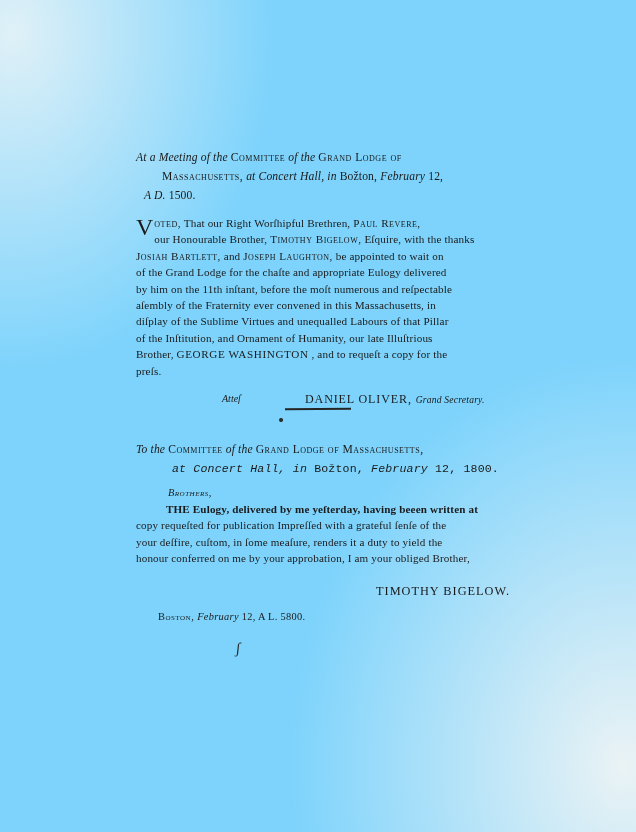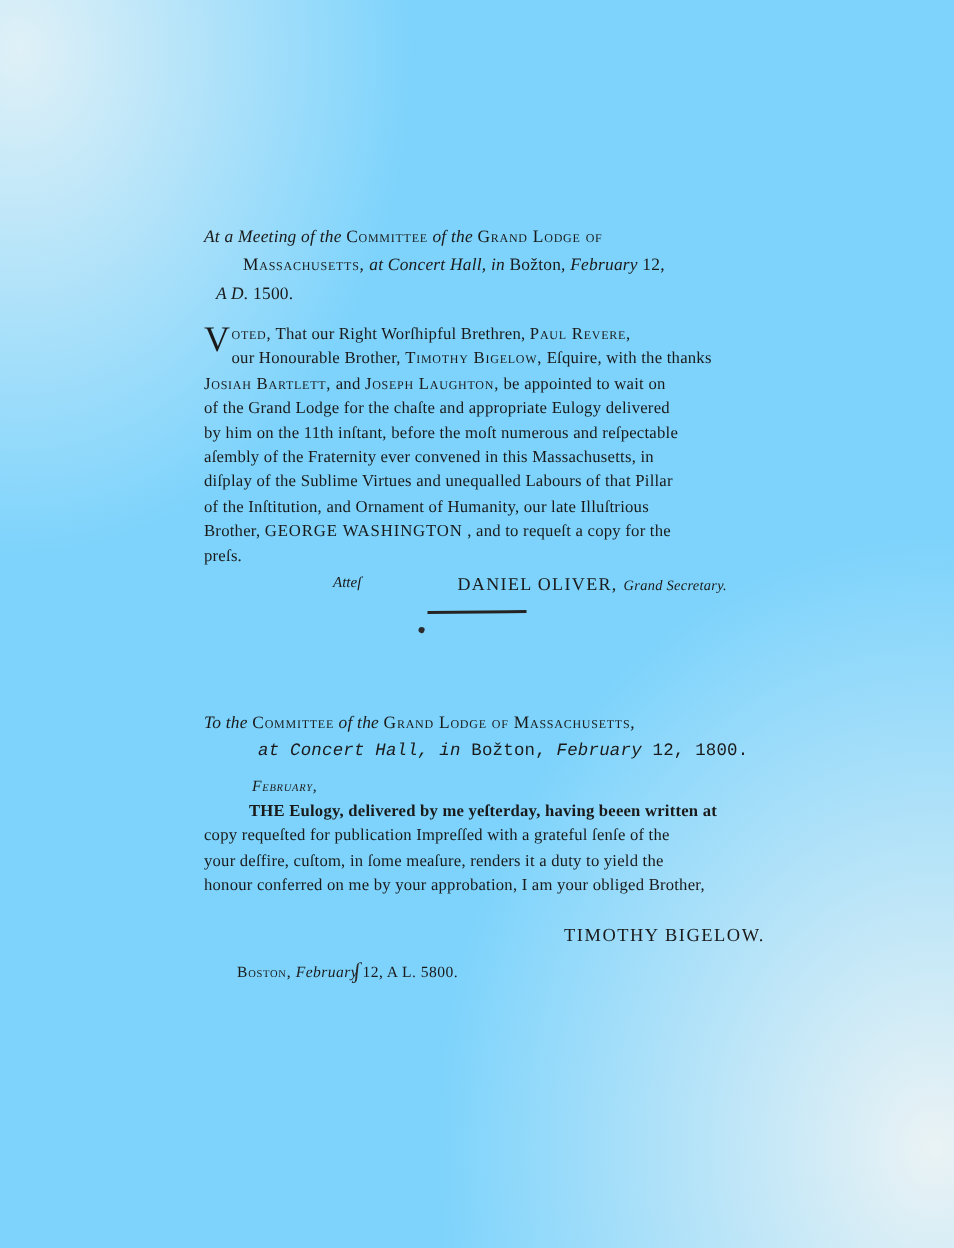--- a/index.html
+++ b/index.html
@@ -88,21 +88,21 @@
     font-size: 11.15px;
   }
   .vl-first { text-indent: 0; }
 
   .press-line { margin-top: 0; }
 
   
   .attest-row {
     position: relative;
     height: 18px;
-    margin-top: 4px;
+    margin-top: 14px;
     font-size: 11.2px;
   }
   .attest-word {
     position: absolute;
     left: 86px;
     top: 0;
     font-style: italic;
     font-size: 10px;
   }
   .attest-name {
@@ -148,21 +148,21 @@
   .section-two {
     position: absolute;
     left: 136px;
     top: 440px;
     width: 376px;
   }
   .section-two .heading-block .ln {
     font-size: 11.6px;
     line-height: 19px;
   }
-  .tl1 { padding-left: 0; margin-top: 32px; }
+  .tl1 { padding-left: 0; }
   .tl2 { padding-left: 36px; font-family: Liberation Mono, monospace; }
 
   .salutation {
     padding-left: 32px;
     margin-top: 9px;
     font-variant: small-caps;
     font-style: italic;
     font-size: 10.4px;
     letter-spacing: 0.5px;
   }
@@ -261,21 +261,21 @@
 
     <div class="heading-block">
       <div class="ln tl1">
         <span class="it">To the </span><span class="sc">Committee</span><span class="it"> of the </span><span class="sc">Grand Lodge of Massachusetts,</span>
       </div>
       <div class="ln tl2">
         <span class="it">at Concert Hall,</span><span class="it"> in </span><span>Božton,</span><span class="it"> February</span><span> 12, 1800.</span>
       </div>
     </div>
 
-    <div class="salutation">February,</div>
+    <div class="salutation">Brothers,</div>
 
     <div class="letter-body">
       <div class="ln first">THE Eulogy, delivered by me yeſterday, having beeen written at</div>
       <div class="ln">copy requeſted for publication   Impreſſed with a grateful ſenſe of the</div>
       <div class="ln">your deſfire, cuſtom, in ſome meaſure, renders it a duty to yield the</div>
       <div class="ln">honour conferred on me by your approbation, I am your obliged Brother,</div>
       <div class="sig-line">TIMOTHY  BIGELOW.</div>
     </div>
 
     <div class="dateline">

